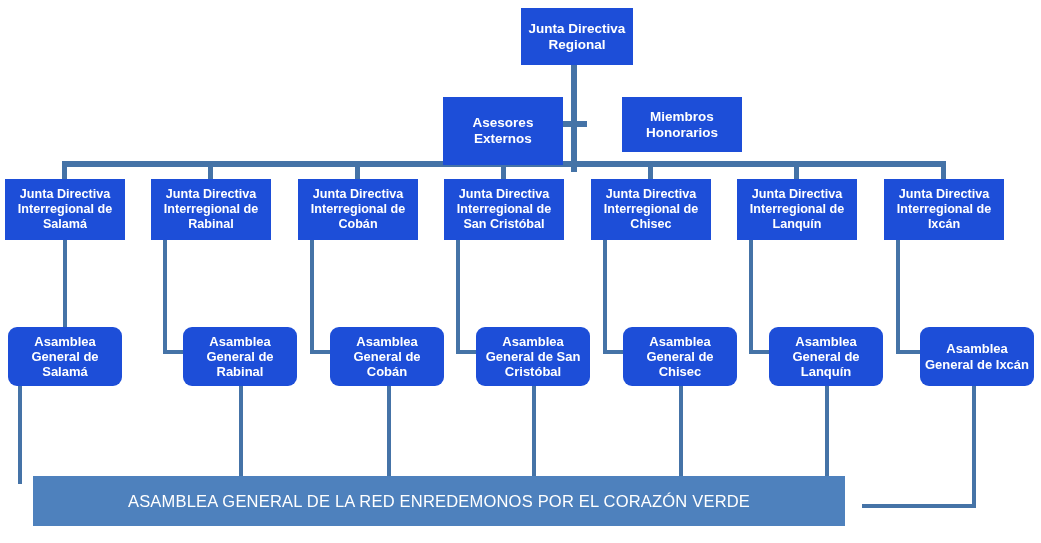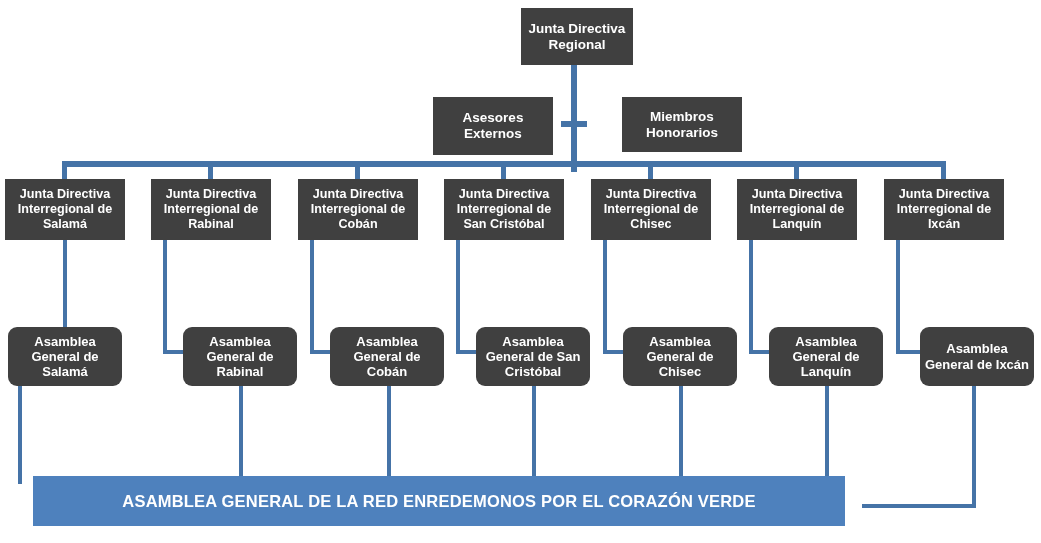--- a/index.html
+++ b/index.html
@@ -18,21 +18,21 @@
 
   
   .conn {
     position: absolute;
     background: #4573a7;
   }
 
   
   .node {
     position: absolute;
-    background: #404040;
+    background: #1d4ed8;
     color: #ffffff;
     display: flex;
     align-items: center;
     justify-content: center;
     text-align: center;
     font-weight: bold;
     line-height: 1.18;
     box-sizing: border-box;
     padding: 2px 3px;
     white-space: pre-line;
@@ -45,21 +45,21 @@
   .node-asamblea { font-size: 13px; }
 
   .banner {
     position: absolute;
     background: #4e81bd;
     color: #ffffff;
     display: flex;
     align-items: center;
     justify-content: center;
     text-align: center;
-    font-weight: bold;
+    font-weight: normal;
     font-size: 16.5px;
     letter-spacing: 0.2px;
     box-sizing: border-box;
   }
 </style>
 </head>
 <body>
 
 <div id="chart-root">
 
@@ -103,21 +103,21 @@
   <div class="conn" style="left:532px; top:386px; width:4px; height:98px;"></div>
   <div class="conn" style="left:679px; top:386px; width:4px; height:98px;"></div>
   <div class="conn" style="left:825px; top:386px; width:4px; height:98px;"></div>
 
   <div class="conn" style="left:972px; top:386px; width:4px; height:122px;"></div>
   <div class="conn" style="left:862px; top:504px; width:114px; height:4px;"></div>
 
   <div class="node node-top" style="left:521px; top:8px; width:112px; height:57px;">Junta Directiva
 Regional</div>
 
-  <div class="node node-side" style="left:433px; top:97px; width:120px; height:58px;">Asesores
+  <div class="node node-side" style="left:443px; top:97px; width:120px; height:68px;">Asesores
 Externos</div>
 
   <div class="node node-side" style="left:622px; top:97px; width:120px; height:55px;">Miembros
 Honorarios</div>
 
   <div class="node node-jd" style="left:5px; top:179px; width:120px; height:61px;">Junta Directiva
 Interregional de
 Salamá</div>
   <div class="node node-jd" style="left:151px; top:179px; width:120px; height:61px;">Junta Directiva
 Interregional de

